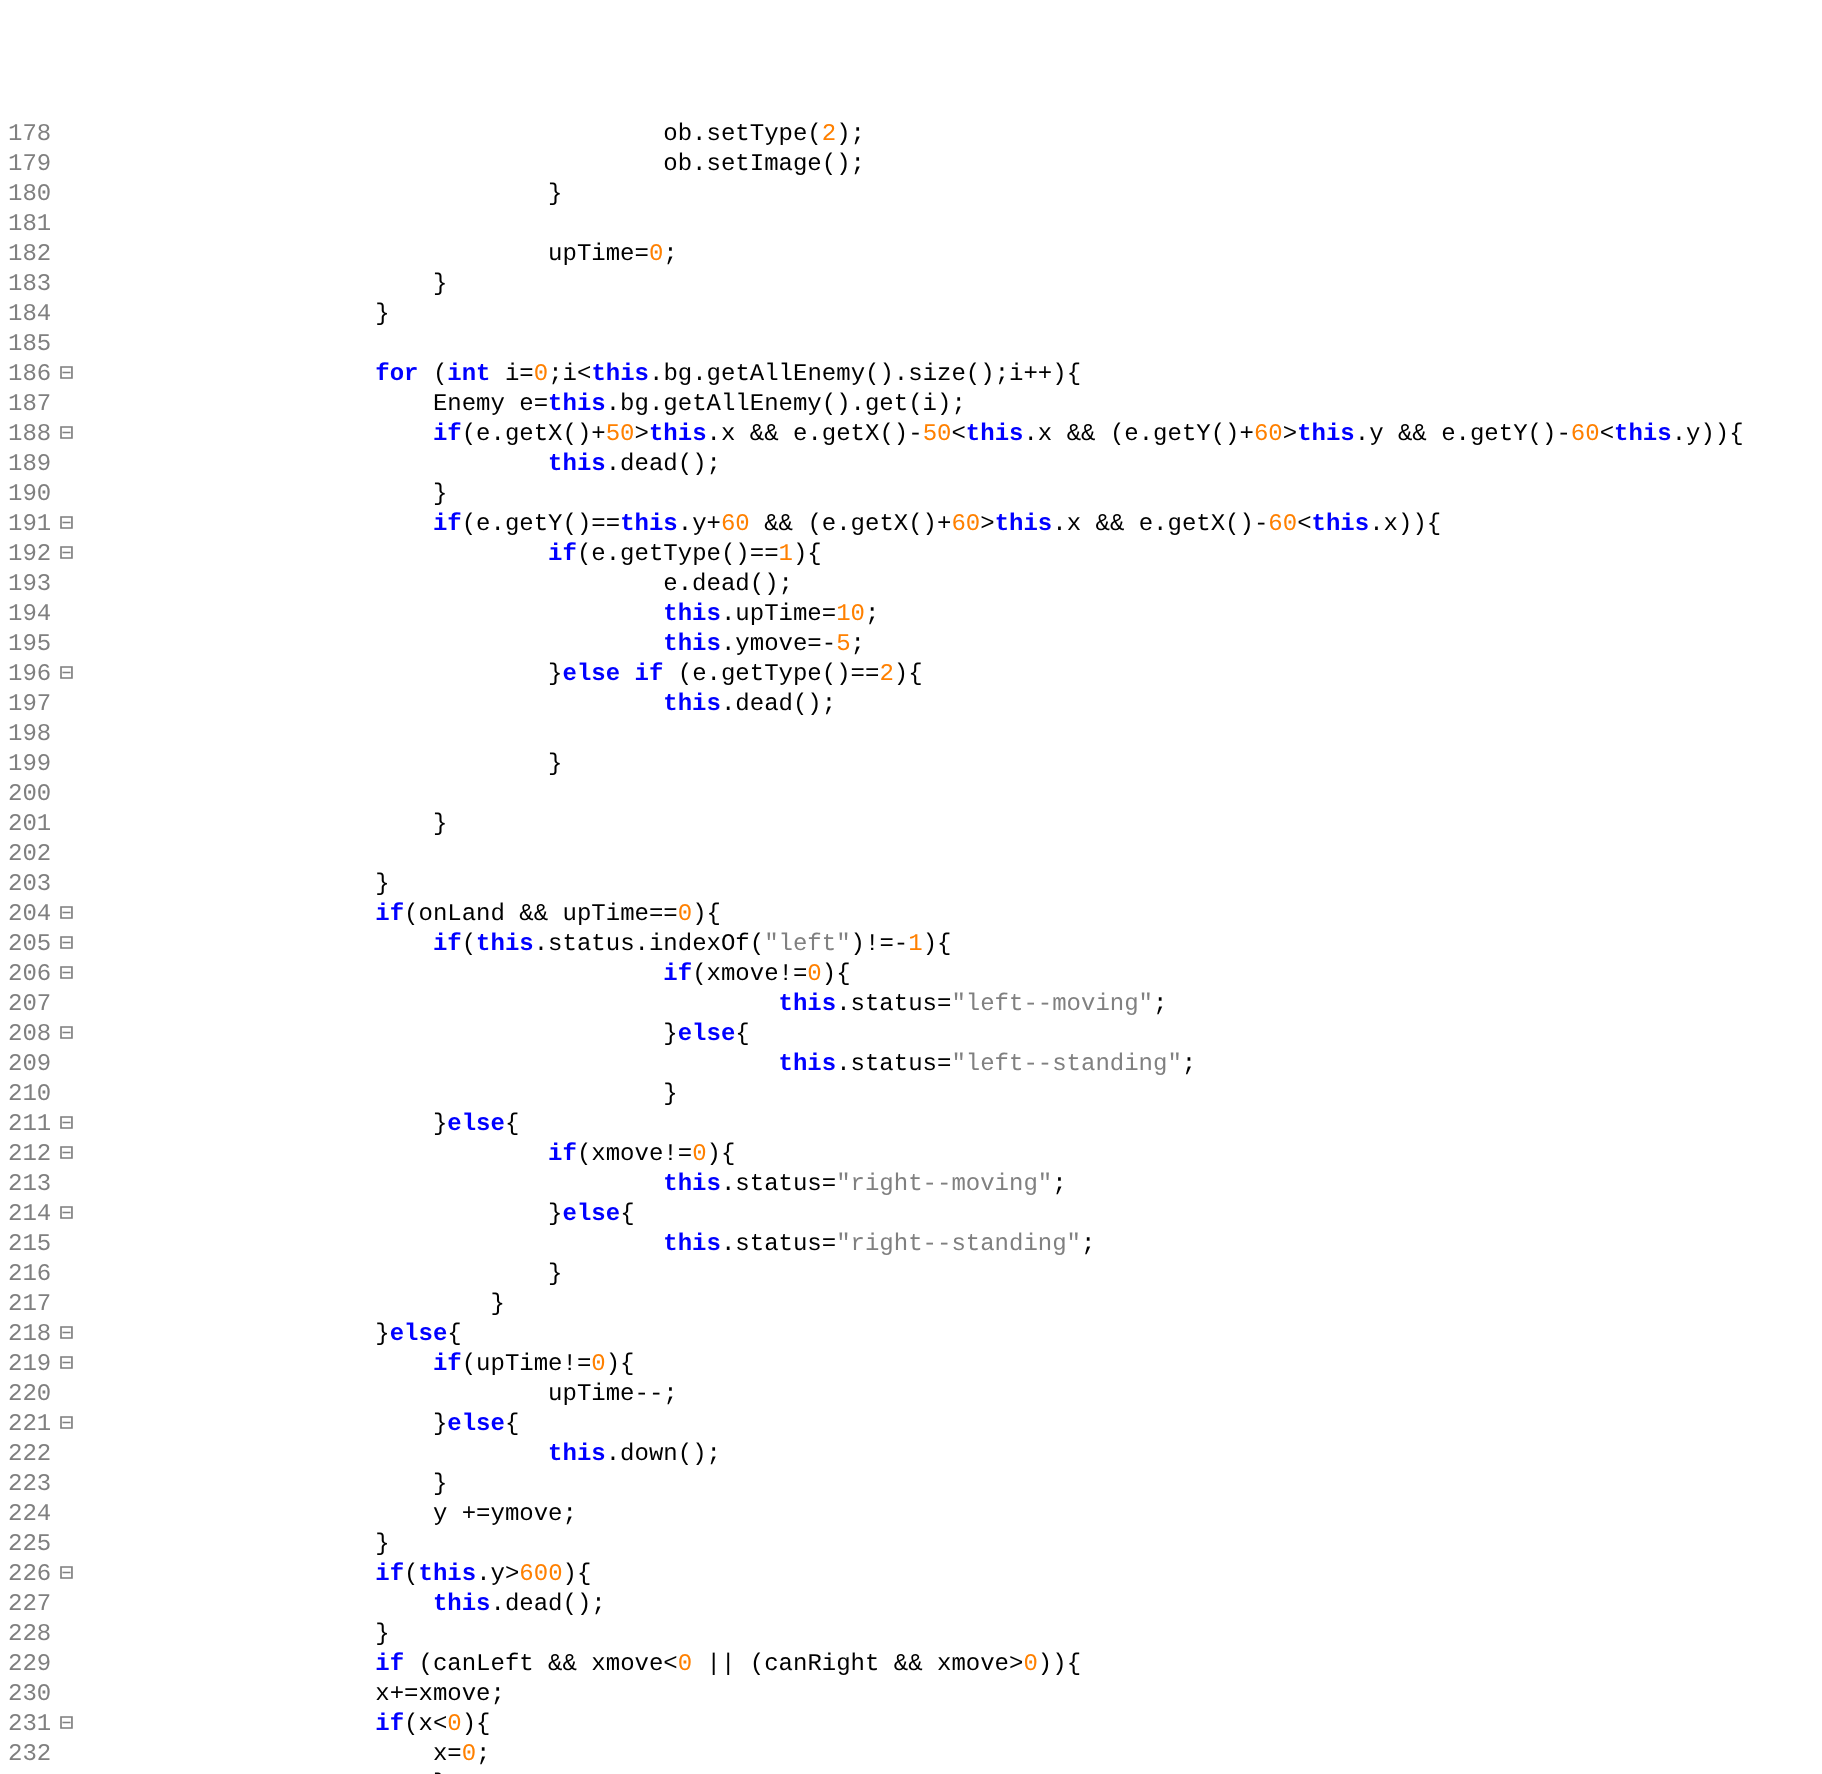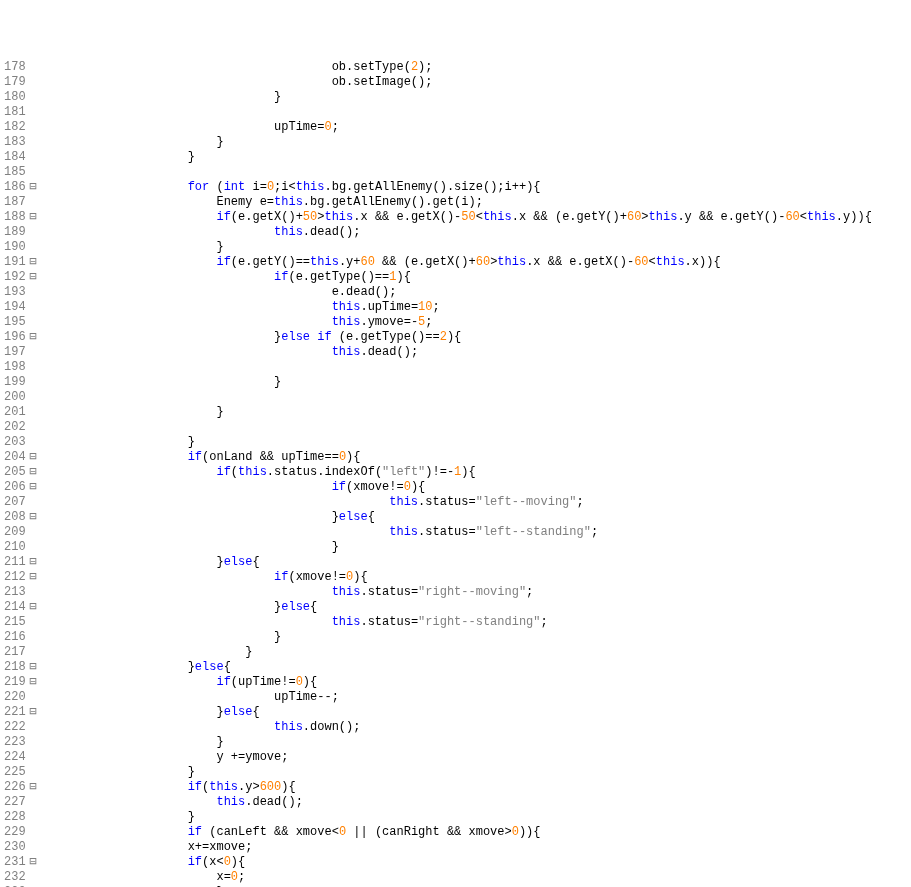--- a/index.html
+++ b/index.html
@@ -27,21 +27,21 @@
     color: #808080;
     background: #ffffff;
     user-select: none;
     text-align: left;
     padding-left:2px;
   }
   .code {
     color: #000000;
   }
   .line { height: 15px; }
-  .kw { color: #0000ff; }
+  .kw { color: #0000ff; font-weight: bold; }
   .str { color: #808080; }
   .num { color: #ff8000; }
 </style>
 </head>
 <body>
 
 
 
 <div class="editor">
   <div class="gutter" id="gutter"><div class="line">178</div><div class="line">179</div><div class="line">180</div><div class="line">181</div><div class="line">182</div><div class="line">183</div><div class="line">184</div><div class="line">185</div><div class="line">186</div><div class="line">187</div><div class="line">188</div><div class="line">189</div><div class="line">190</div><div class="line">191</div><div class="line">192</div><div class="line">193</div><div class="line">194</div><div class="line">195</div><div class="line">196</div><div class="line">197</div><div class="line">198</div><div class="line">199</div><div class="line">200</div><div class="line">201</div><div class="line">202</div><div class="line">203</div><div class="line">204</div><div class="line">205</div><div class="line">206</div><div class="line">207</div><div class="line">208</div><div class="line">209</div><div class="line">210</div><div class="line">211</div><div class="line">212</div><div class="line">213</div><div class="line">214</div><div class="line">215</div><div class="line">216</div><div class="line">217</div><div class="line">218</div><div class="line">219</div><div class="line">220</div><div class="line">221</div><div class="line">222</div><div class="line">223</div><div class="line">224</div><div class="line">225</div><div class="line">226</div><div class="line">227</div><div class="line">228</div><div class="line">229</div><div class="line">230</div><div class="line">231</div><div class="line">232</div><div class="line">233</div></div>

